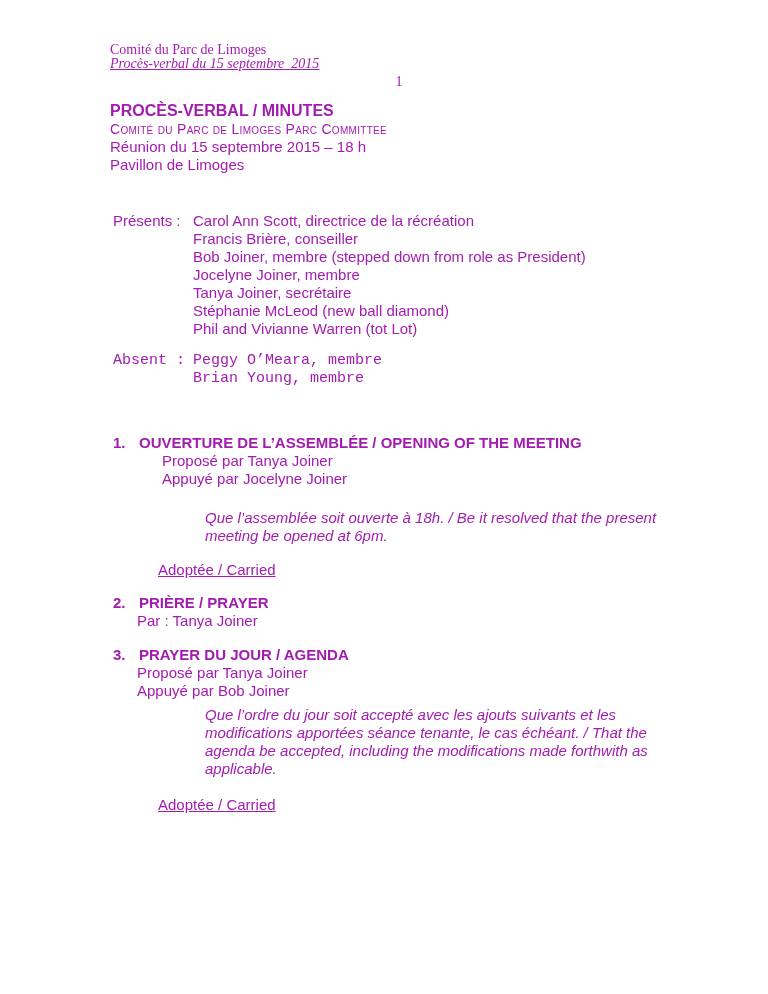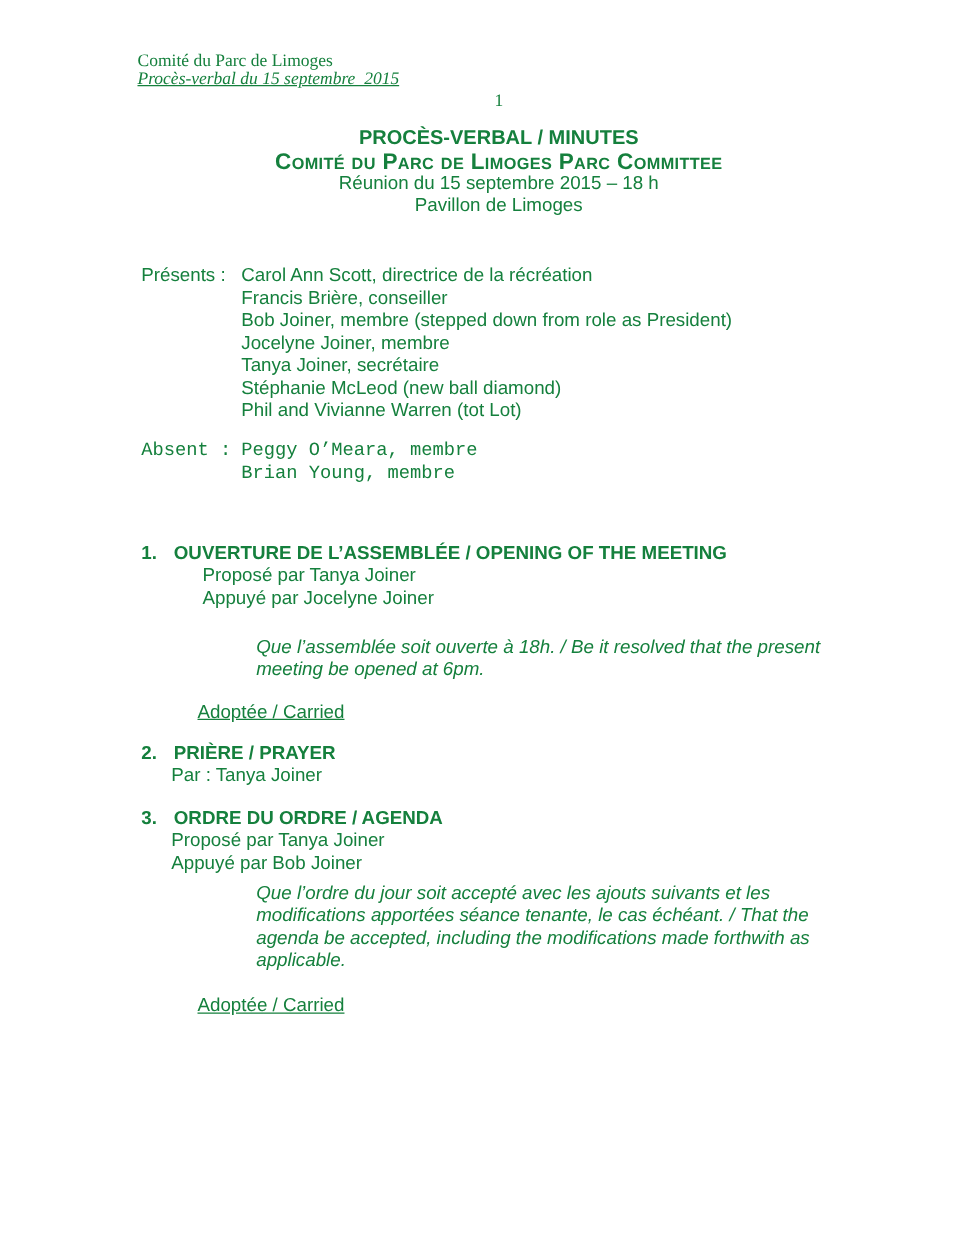--- a/index.html
+++ b/index.html
@@ -6,21 +6,21 @@
     margin: 0;
     padding: 0;
     background: #ffffff;
   }
   .page {
     position: relative;
     width: 768px;
     height: 994px;
     margin: 0 auto;
     background: #ffffff;
-    color: #15803d;
+    color: #a21caf;
     font-family: "Liberation Sans", "DejaVu Sans", sans-serif;
     font-size: 15px;
     line-height: 18px;
     box-sizing: border-box;
     padding: 43px 80px 0 110px;
     overflow: hidden;
   }
 
   
   .doc-header {
@@ -35,29 +35,28 @@
     font-family: "Liberation Serif", "DejaVu Serif", serif;
     font-size: 14px;
     line-height: 14px;
     margin-top: 4px;
     text-align: center;
   }
 
   
   .title-block {
     margin-top: 13px;
-    text-align: center;
   }
   .title-main {
     font-size: 16px;
     font-weight: bold;
   }
   .title-committee {
-    font-size: 18px;
-    font-weight: bold;
+    font-size: 14px;
+    font-weight: normal;
     font-variant: small-caps;
     letter-spacing: 0.3px;
   }
 
   
   .att-row {
     display: flex;
     margin-top: 38px;
   }
   .att-row.absent-row { margin-top: 14px; font-family: Liberation Mono, monospace; }
@@ -150,21 +149,21 @@
     <div class="sec-head">
       <span class="sec-num">2.</span>
       <span class="sec-title">PRIÈRE / PRAYER</span>
     </div>
     <div class="sec-lines indent-sm">Par : Tanya Joiner</div>
   </div>
 
   <div class="section section-3">
     <div class="sec-head">
       <span class="sec-num">3.</span>
-      <span class="sec-title">ORDRE DU ORDRE / AGENDA</span>
+      <span class="sec-title">PRAYER DU JOUR / AGENDA</span>
     </div>
     <div class="sec-lines indent-sm">Proposé par Tanya Joiner
 Appuyé par Bob Joiner</div>
     <div class="resolution">Que l’ordre du jour soit accepté avec les ajouts suivants et les
 modifications apportées séance tenante, le cas échéant. / That the
 agenda be accepted, including the modifications made forthwith as
 applicable.</div>
     <div class="status">Adoptée / Carried</div>
   </div>
 

